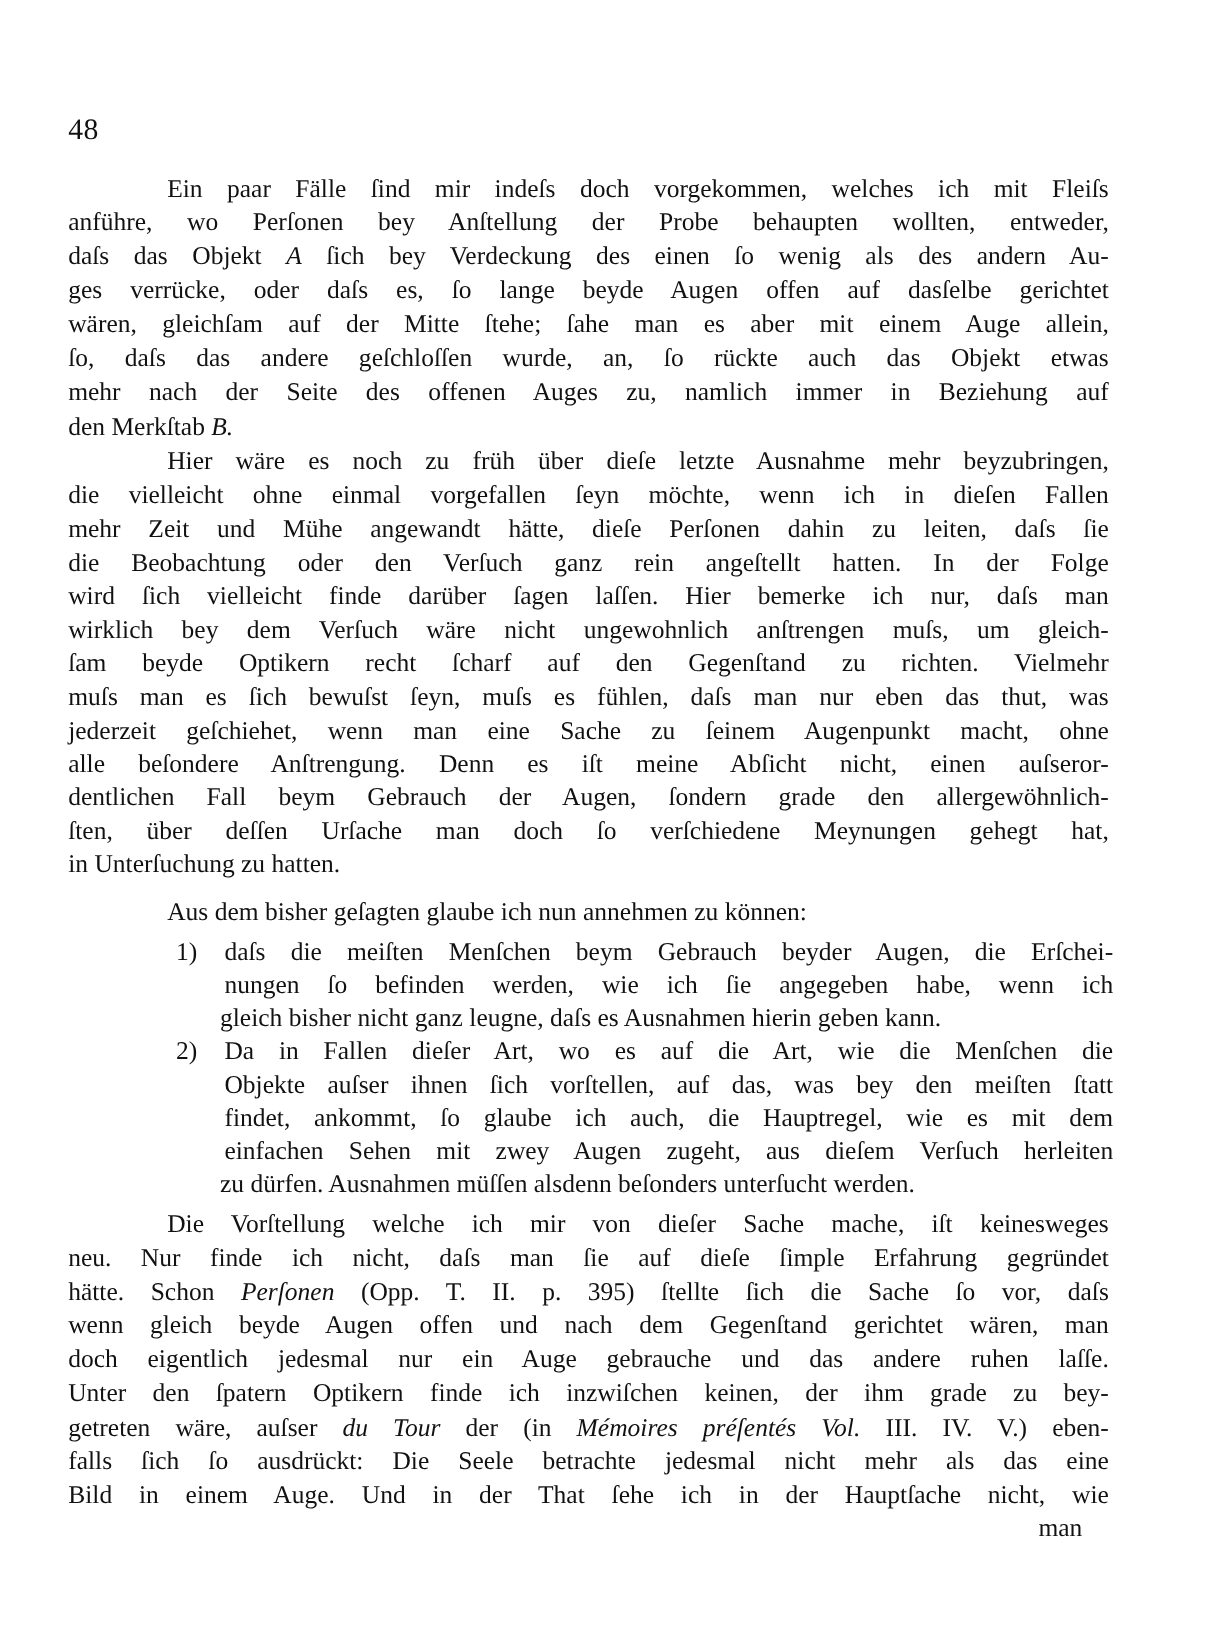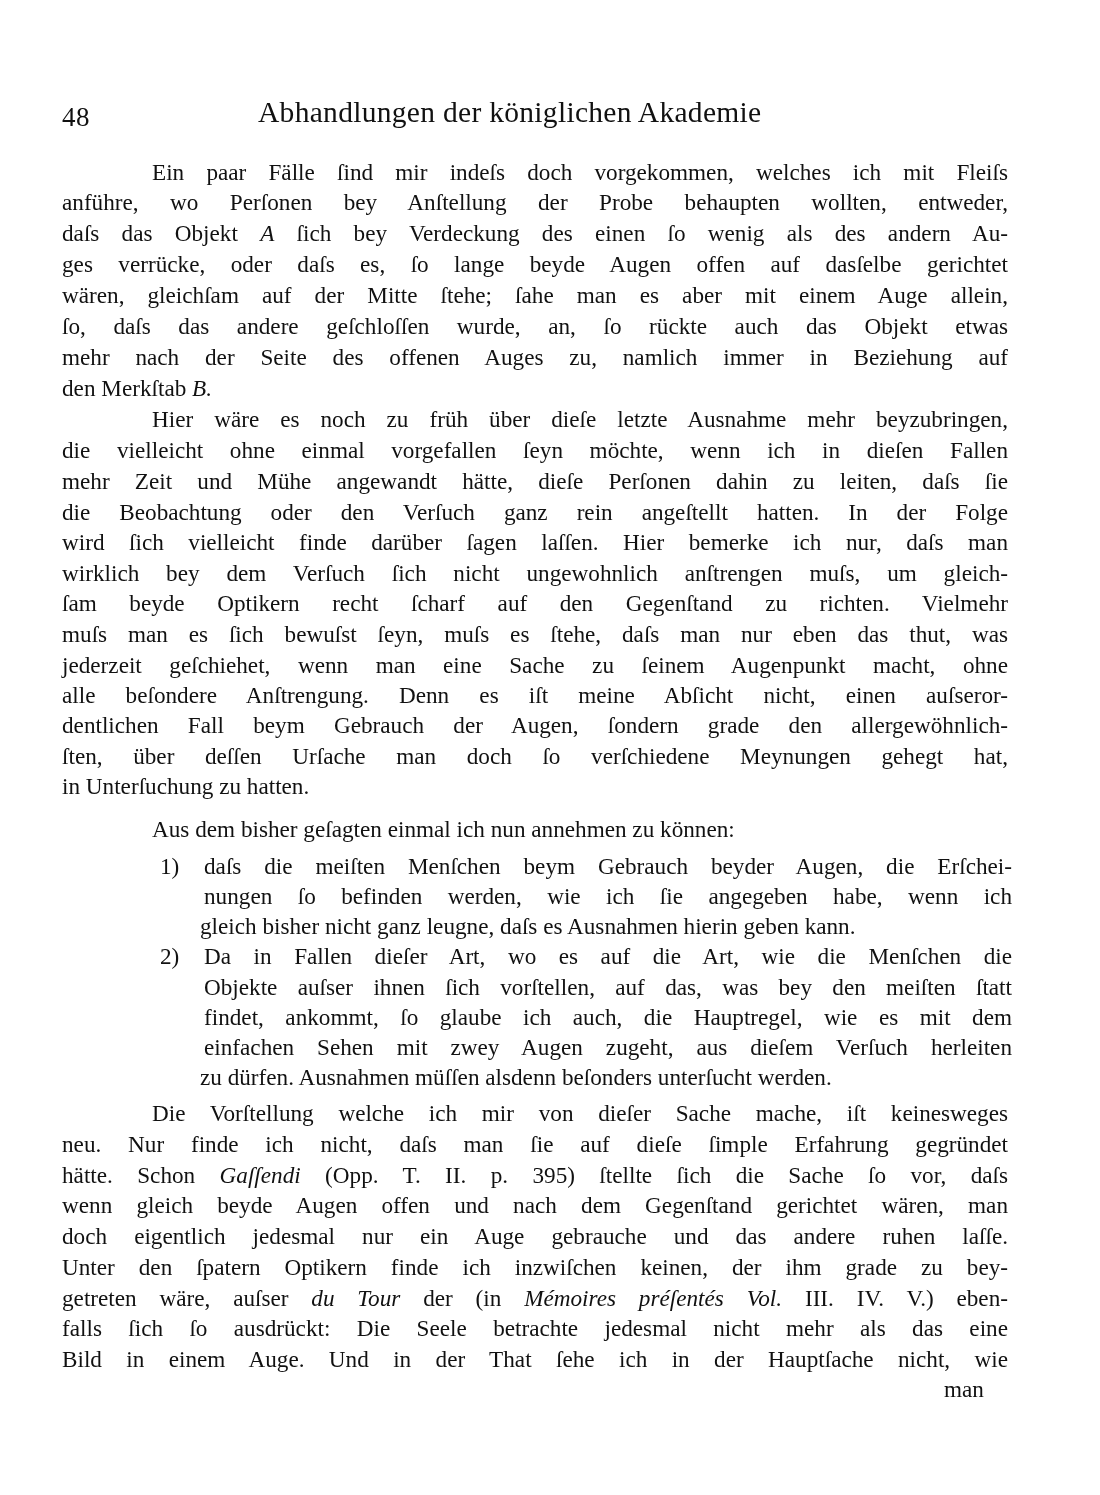--- a/index.html
+++ b/index.html
@@ -61,52 +61,51 @@
     .line.catch { left: 944px; width: 80px; text-align-last: left; }
     em { font-style: italic; }
   </style>
 </head>
 <body>
 
 <div class="page">
 
   <div class="header">
     <span class="page-number">48</span>
-    <span class="running-title">Abhandlungen der königlichen Akademie</span>
   </div>
 
   <div>
     <div class="line indent" style="top:157px">Ein paar Fälle ſind mir indeſs doch vorgekommen, welches ich mit Fleiſs</div>
     <div class="line" style="top:187px">anführe, wo Perſonen bey Anſtellung der Probe behaupten wollten, entweder,</div>
     <div class="line" style="top:218px">daſs das Objekt <em>A</em> ſich bey Verdeckung des einen ſo wenig als des andern Au-</div>
     <div class="line" style="top:249px">ges verrücke, oder daſs es, ſo lange beyde Augen offen auf dasſelbe gerichtet</div>
     <div class="line" style="top:280px">wären, gleichſam auf der Mitte ſtehe; ſahe man es aber mit einem Auge allein,</div>
     <div class="line" style="top:311px">ſo, daſs das andere geſchloſſen wurde, an, ſo rückte auch das Objekt etwas</div>
     <div class="line" style="top:342px">mehr nach der Seite des offenen Auges zu, namlich immer in Beziehung auf</div>
     <div class="line last" style="top:373px">den Merkſtab <em>B.</em></div>
   </div>
 
   <div>
     <div class="line indent" style="top:404px">Hier wäre es noch zu früh über dieſe letzte Ausnahme mehr beyzubringen,</div>
     <div class="line" style="top:435px">die vielleicht ohne einmal vorgefallen ſeyn möchte, wenn ich in dieſen Fallen</div>
     <div class="line" style="top:466px">mehr Zeit und Mühe angewandt hätte, dieſe Perſonen dahin zu leiten, daſs ſie</div>
     <div class="line" style="top:497px">die Beobachtung oder den Verſuch ganz rein angeſtellt hatten.   In der Folge</div>
     <div class="line" style="top:527px">wird ſich vielleicht finde darüber ſagen laſſen.   Hier bemerke ich nur, daſs man</div>
-    <div class="line" style="top:558px">wirklich bey dem Verſuch ſich nicht ungewohnlich anſtrengen muſs, um gleich-</div>
+    <div class="line" style="top:558px">wirklich bey dem Verſuch wäre nicht ungewohnlich anſtrengen muſs, um gleich-</div>
     <div class="line" style="top:588px">ſam beyde Optikern recht ſcharf auf den Gegenſtand zu richten.   Vielmehr</div>
-    <div class="line" style="top:619px">muſs man es ſich bewuſst ſeyn, muſs es ſtehe, daſs man nur eben das thut, was</div>
+    <div class="line" style="top:619px">muſs man es ſich bewuſst ſeyn, muſs es fühlen, daſs man nur eben das thut, was</div>
     <div class="line" style="top:650px">jederzeit geſchiehet, wenn man eine Sache zu ſeinem Augenpunkt macht, ohne</div>
     <div class="line" style="top:680px">alle beſondere Anſtrengung.   Denn es iſt meine Abſicht nicht, einen auſseror-</div>
     <div class="line" style="top:710px">dentlichen Fall beym Gebrauch der Augen, ſondern grade den allergewöhnlich-</div>
     <div class="line" style="top:741px">ſten, über deſſen Urſache man doch ſo verſchiedene Meynungen gehegt hat,</div>
     <div class="line last" style="top:771px">in Unterſuchung zu hatten.</div>
   </div>
 
   <div>
-    <div class="line indent last" style="top:814px">Aus dem bisher geſagten einmal ich nun annehmen zu können:</div>
+    <div class="line indent last" style="top:814px">Aus dem bisher geſagten glaube ich nun annehmen zu können:</div>
   </div>
 
   <div>
     <div>
       <div class="line list" style="top:851px">
         <span>1)</span>
       </div>
       <div class="line list-cont" style="top:851px">daſs die meiſten Menſchen beym Gebrauch beyder Augen, die Erſchei-</div>
       <div class="line list-cont" style="top:881px">nungen ſo befinden werden, wie ich ſie angegeben habe, wenn ich</div>
       <div class="line list-last" style="top:911px">gleich bisher nicht ganz leugne, daſs es Ausnahmen hierin geben kann.</div>
@@ -119,21 +118,21 @@
       <div class="line list-cont" style="top:972px">Objekte auſser ihnen ſich vorſtellen, auf das, was bey den meiſten ſtatt</div>
       <div class="line list-cont" style="top:1002px">findet, ankommt, ſo glaube ich auch, die Hauptregel, wie es mit dem</div>
       <div class="line list-cont" style="top:1032px">einfachen Sehen mit zwey Augen zugeht, aus dieſem Verſuch herleiten</div>
       <div class="line list-last" style="top:1062px">zu dürfen.   Ausnahmen müſſen alsdenn beſonders unterſucht werden.</div>
     </div>
   </div>
 
   <div>
     <div class="line indent" style="top:1098px">Die Vorſtellung welche ich mir von dieſer Sache mache, iſt keinesweges</div>
     <div class="line" style="top:1129px">neu.   Nur finde ich nicht, daſs man ſie auf dieſe ſimple Erfahrung gegründet</div>
-    <div class="line" style="top:1160px">hätte.   Schon <em>Gaſſendi</em> (Opp. T. II. p. 395) ſtellte ſich die Sache ſo vor, daſs</div>
+    <div class="line" style="top:1160px">hätte.   Schon <em>Perſonen</em> (Opp. T. II. p. 395) ſtellte ſich die Sache ſo vor, daſs</div>
     <div class="line" style="top:1190px">wenn gleich beyde Augen offen und nach dem Gegenſtand gerichtet wären, man</div>
     <div class="line" style="top:1221px">doch eigentlich jedesmal nur ein Auge gebrauche und das andere ruhen laſſe.</div>
     <div class="line" style="top:1252px">Unter den ſpatern Optikern finde ich inzwiſchen keinen, der ihm grade zu bey-</div>
     <div class="line" style="top:1283px">getreten wäre, auſser <em>du Tour</em> der (in <em>Mémoires préſentés Vol.</em> III. IV. V.) eben-</div>
     <div class="line" style="top:1313px">falls ſich ſo ausdrückt:  Die Seele betrachte jedesmal nicht mehr als das eine</div>
     <div class="line" style="top:1344px">Bild in einem Auge.   Und in der That ſehe ich in der Hauptſache nicht, wie</div>
   </div>
 
   <div class="line catch" style="top:1374px">man</div>
 

